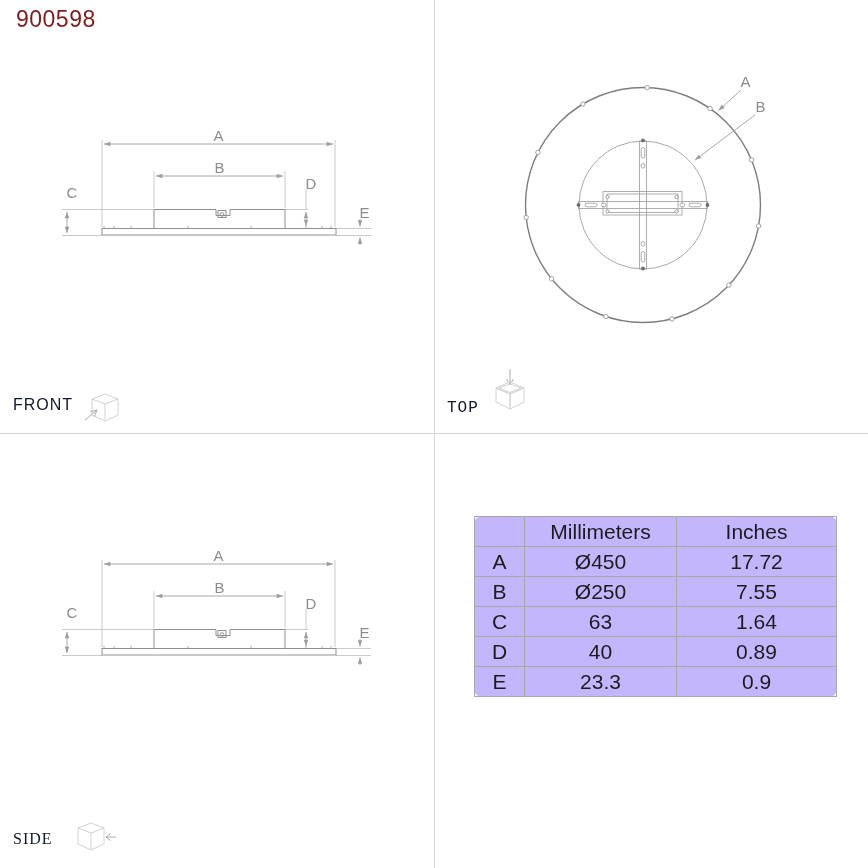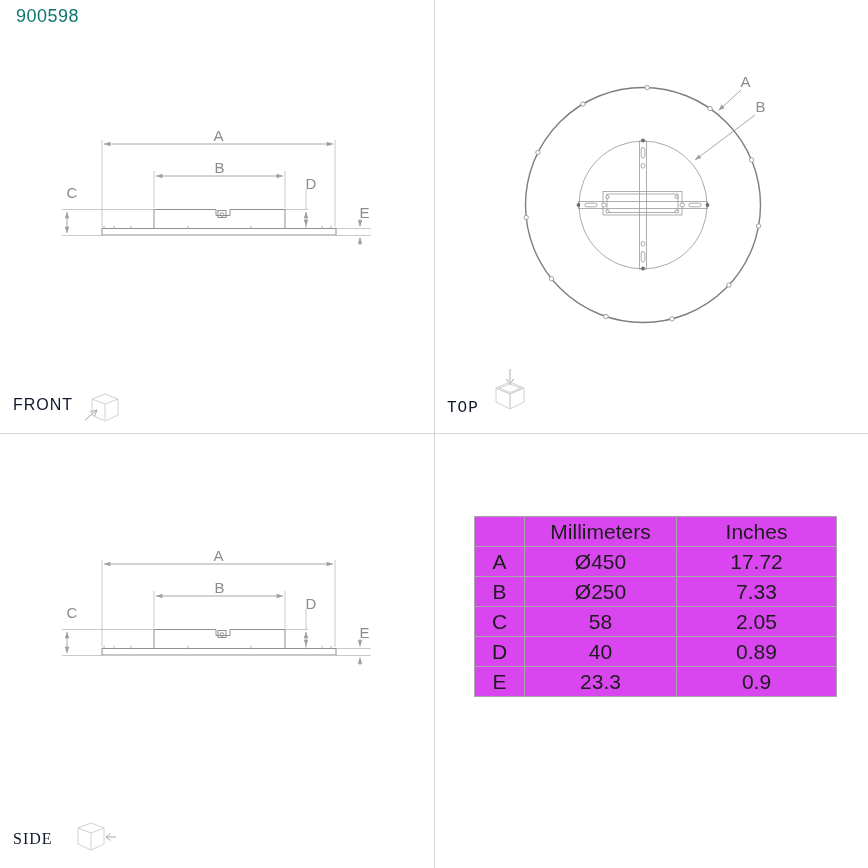--- a/index.html
+++ b/index.html
@@ -2,36 +2,36 @@
 <html><head>
 <meta charset="utf-8">
 <style>
   html,body{margin:0;padding:0;}
   body{
     width:868px;height:868px;position:relative;background:#ffffff;
     font-family:"Liberation Sans",sans-serif;overflow:hidden;
   }
   .divider-v{position:absolute;left:434px;top:0;width:1px;height:868px;background:#d6d6d6;}
   .divider-h{position:absolute;left:0;top:433px;width:868px;height:1px;background:#d6d6d6;}
-  .product-code{position:absolute;left:16px;top:6px;font-size:18px;color:#0f766e;letter-spacing:0.5px;}
+  .product-code{position:absolute;left:16px;top:6px;font-size:23px;color:#7f1d1d;letter-spacing:0.5px;}
   .view-label{position:absolute;font-size:16px;color:#0f172a;letter-spacing:1px;}
   .front-label{left:13px;top:396px;}
   .top-label{left:447px;top:399px;font-family:Liberation Mono, monospace;}
   .side-label{left:13px;top:830px;font-family:Liberation Serif, serif;}
   .icon{position:absolute;}
   .front-icon{left:82px;top:389px;}
   .top-icon{left:489px;top:368px;}
   .side-icon{left:70px;top:818px;}
   svg.drawing{position:absolute;}
   .front-view{left:40px;top:126px;width:350px;height:124px;}
   .side-view{left:40px;top:546px;width:350px;height:124px;}
   .top-view{left:480px;top:55px;width:340px;height:310px;}
   table.dim-table{
     position:absolute;left:474px;top:516px;border-collapse:collapse;
-    color:#1c1c1c;background:#d946ef;table-layout:fixed;
+    color:#1c1c1c;background:#c4b5fd;table-layout:fixed;border-radius:8px;
   }
   .dim-table th,.dim-table td{
     border:1px solid #a8a8a8;text-align:center;vertical-align:middle;
     font-size:21px;font-weight:400;height:29px;padding:0 4px;
   }
   .svgtext{fill:#8c8c8c;font-size:15px;font-family:"Liberation Sans",sans-serif;}
 </style>
 </head>
 <body>
 
@@ -179,26 +179,26 @@
   </thead>
   <tbody>
     <tr>
       <td>A</td>
       <td>Ø450</td>
       <td>17.72</td>
     </tr>
     <tr>
       <td>B</td>
       <td>Ø250</td>
-      <td>7.33</td>
+      <td>7.55</td>
     </tr>
     <tr>
       <td>C</td>
-      <td>58</td>
-      <td>2.05</td>
+      <td>63</td>
+      <td>1.64</td>
     </tr>
     <tr>
       <td>D</td>
       <td>40</td>
       <td>0.89</td>
     </tr>
     <tr>
       <td>E</td>
       <td>23.3</td>
       <td>0.9</td>

